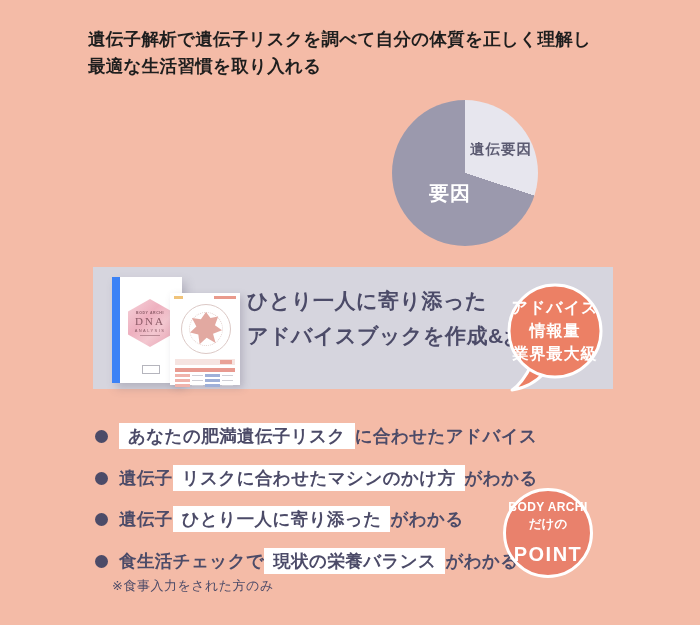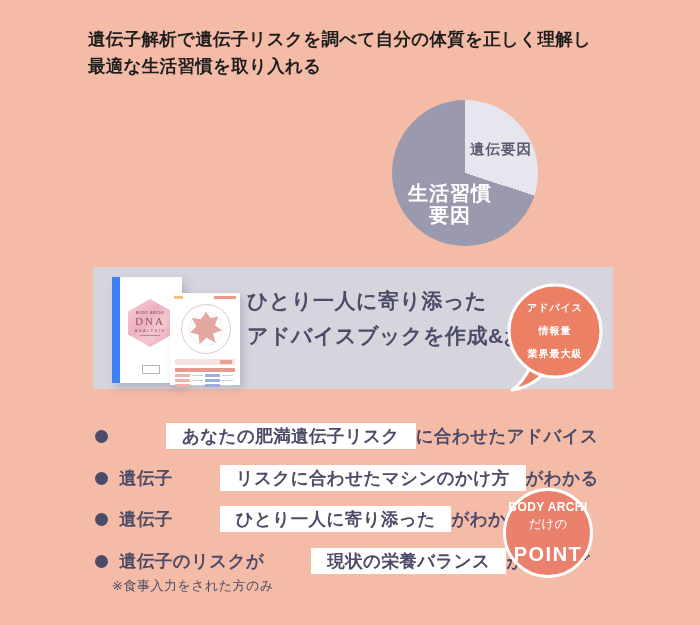--- a/index.html
+++ b/index.html
@@ -65,55 +65,54 @@
   
   .band-text{position:absolute;left:247px;top:284px;color:var(--text-slate,#4c4b68);
     font-size:21px;font-weight:bold;line-height:34.5px;letter-spacing:.5px;white-space:nowrap;}
   .band-text span{display:block;}
 
   
   .bubble{position:absolute;left:500px;top:280px;width:110px;height:115px;}
   .bubble svg{position:absolute;left:0;top:0;}
   .bubble-shape{fill:var(--bubble,#ec8065);}
   .bubble-text{position:absolute;left:0;top:16px;width:110px;text-align:center;color:#fff;
-    font-weight:bold;font-size:10px;line-height:23px;letter-spacing:1px;}
+    font-weight:bold;font-size:16px;line-height:23px;letter-spacing:1px;}
   .bubble-text span{display:block;}
 
   
   .point-row{position:absolute;left:95px;height:28px;display:flex;align-items:center;gap:11px;white-space:nowrap;}
   .dot{width:13px;height:13px;border-radius:50%;background:var(--text-slate,#4c4b68);flex:0 0 auto;}
   .point-text{font-size:17.5px;font-weight:bold;color:var(--text-slate,#4c4b68);letter-spacing:.4px;}
-  .hl{background:var(--highlight,#ffffff);padding:3px 16px;margin-left:47px;}
+  .hl{background:var(--highlight,#ffffff);padding:3px 9px;}
   .point-text sup{font-size:11px;}
 
   .footnote{position:absolute;left:112px;top:577px;font-size:13px;color:var(--text-slate,#4c4b68);letter-spacing:.5px;}
 
   
   .badge{position:absolute;left:503px;top:488px;width:90px;height:90px;border-radius:50%;
     background:var(--badge,#e9816c);border:3px solid #fff;box-sizing:border-box;
     display:flex;flex-direction:column;align-items:center;justify-content:center;color:#fff;}
   .badge-l1{font-size:12px;font-weight:bold;letter-spacing:.4px;}
-  .badge-l2{font-size:12.5px;font-weight:normal;margin-top:2px;}
+  .badge-l2{font-size:12.5px;font-weight:bold;margin-top:2px;}
   .badge-l3{font-size:20px;font-weight:bold;letter-spacing:1.5px;margin-top:10px;}
 </style>
 </head>
 <body>
 
 <div class="canvas">
 
   <h1 class="headline">
     <span>遺伝子解析で遺伝子リスクを調べて自分の体質を正しく理解し</span>
     <span>最適な生活習慣を取り入れる</span>
   </h1>
 
 
   <div class="pie" id="pie" style="background: conic-gradient(rgb(231, 230, 238) 0deg, rgb(231, 230, 238) 108deg, rgb(155, 153, 173) 108deg, rgb(155, 153, 173) 360deg);">
     <span class="pie-label-light" style="color: rgb(92, 91, 114);">遺伝要因</span>
     <div class="pie-label-dark" style="color: rgb(255, 255, 255);">
-      <span>生活習慣</span>
       <span>要因</span>
     </div>
   </div>
 
   <div class="band"></div>
 
   <div class="book">
     <div class="hexagon">
       <span class="hex-brand">BODY ARCHI</span>
       <span class="hex-title">DNA</span>
@@ -184,21 +183,21 @@
     <span class="point-text"><span>遺伝子</span><span class="hl">リスクに合わせたマシンのかけ方</span><span>がわかる</span></span>
   </div>
 
   <div class="point-row" style="top:505px;">
     <span class="dot"></span>
     <span class="point-text"><span>遺伝子</span><span class="hl">ひとり一人に寄り添った</span><span>がわかる</span></span>
   </div>
 
   <div class="point-row" style="top:547px;">
     <span class="dot"></span>
-    <span class="point-text"><span>遺伝子のリスクが</span><span class="hl">現状の栄養バランス</span><span>がわかる</span><sup>※</sup></span>
+    <span class="point-text"><span>食生活チェックで</span><span class="hl">現状の栄養バランス</span><span>がわかる</span><sup>※</sup></span>
   </div>
 
   <div class="footnote">※食事入力をされた方のみ</div>
 
   <div class="badge">
     <span class="badge-l1">BODY ARCHI</span>
     <span class="badge-l2">だけの</span>
     <span class="badge-l3">POINT</span>
   </div>
 

